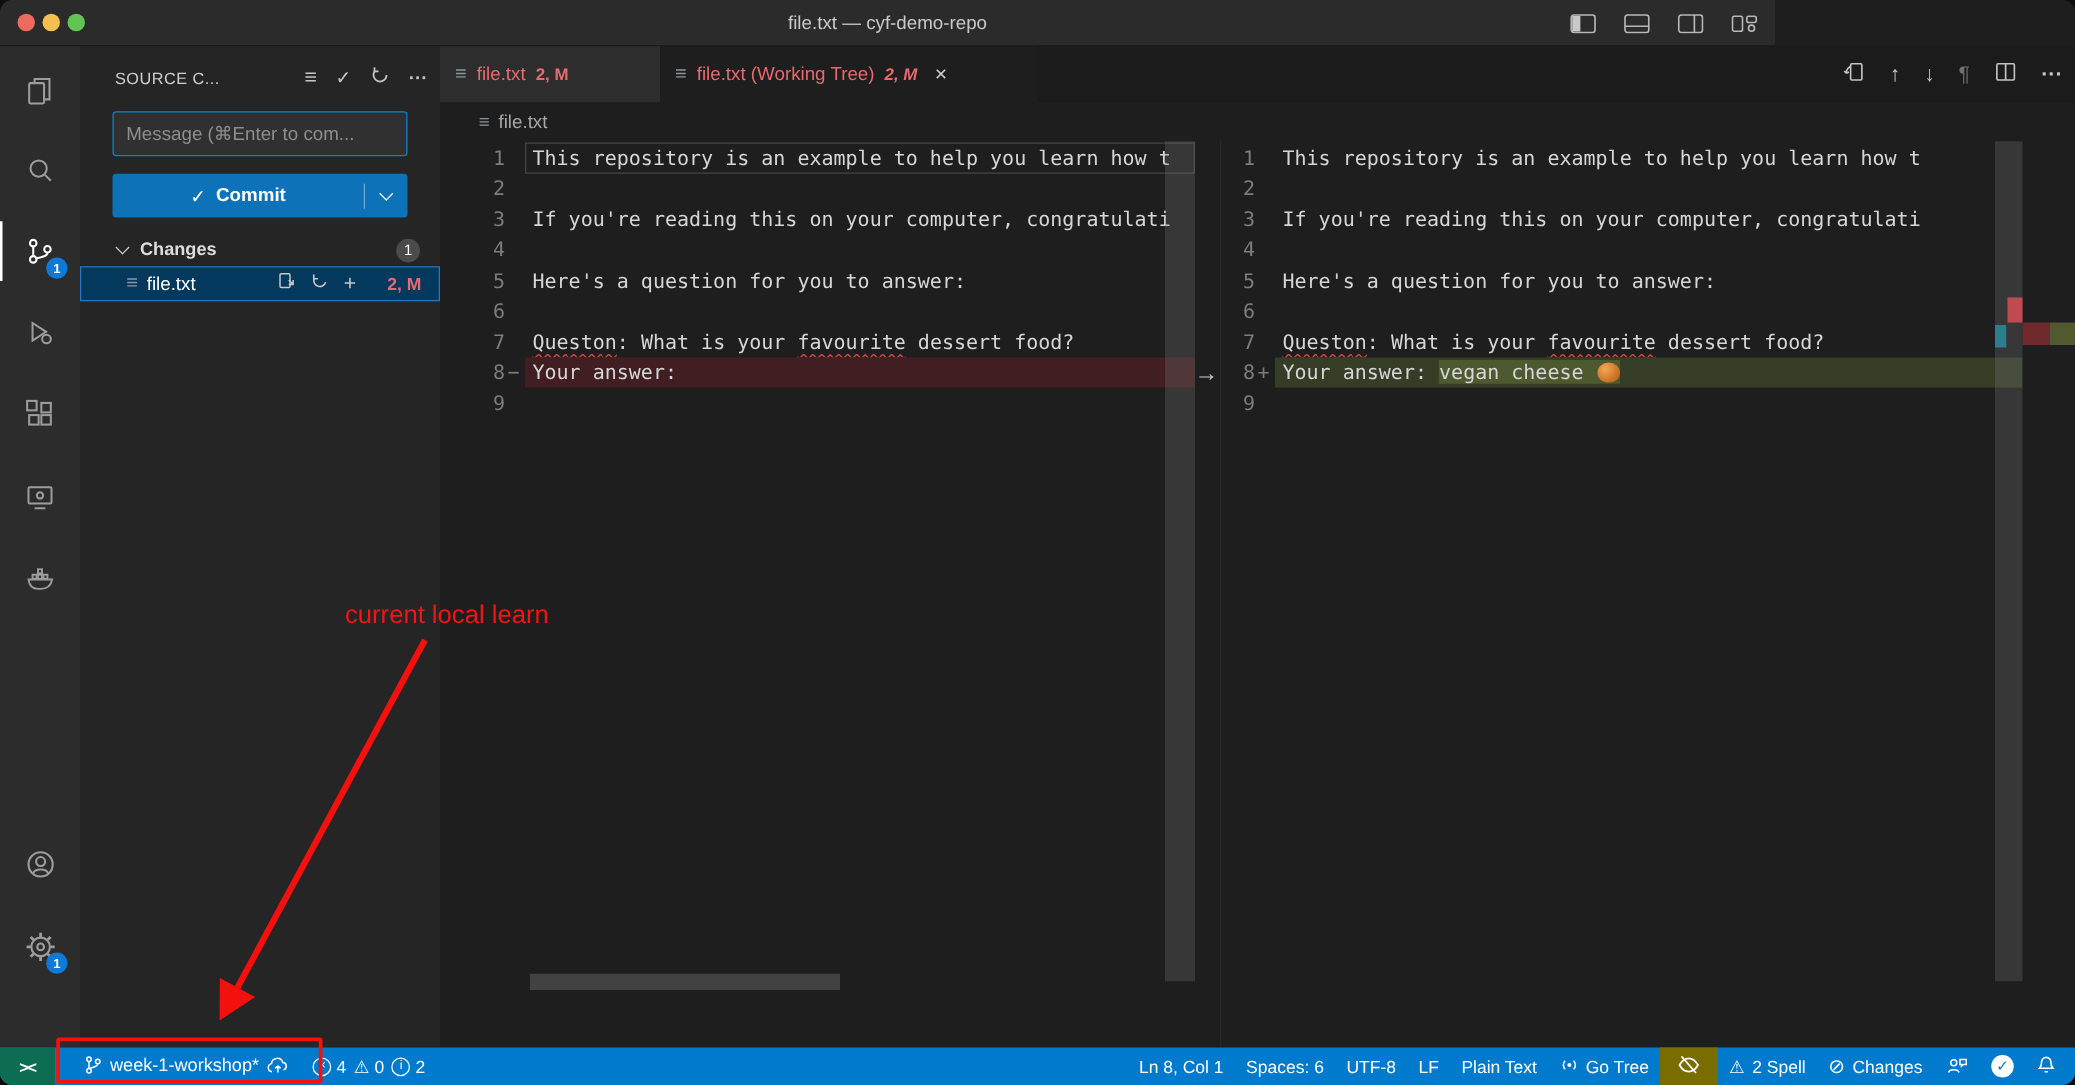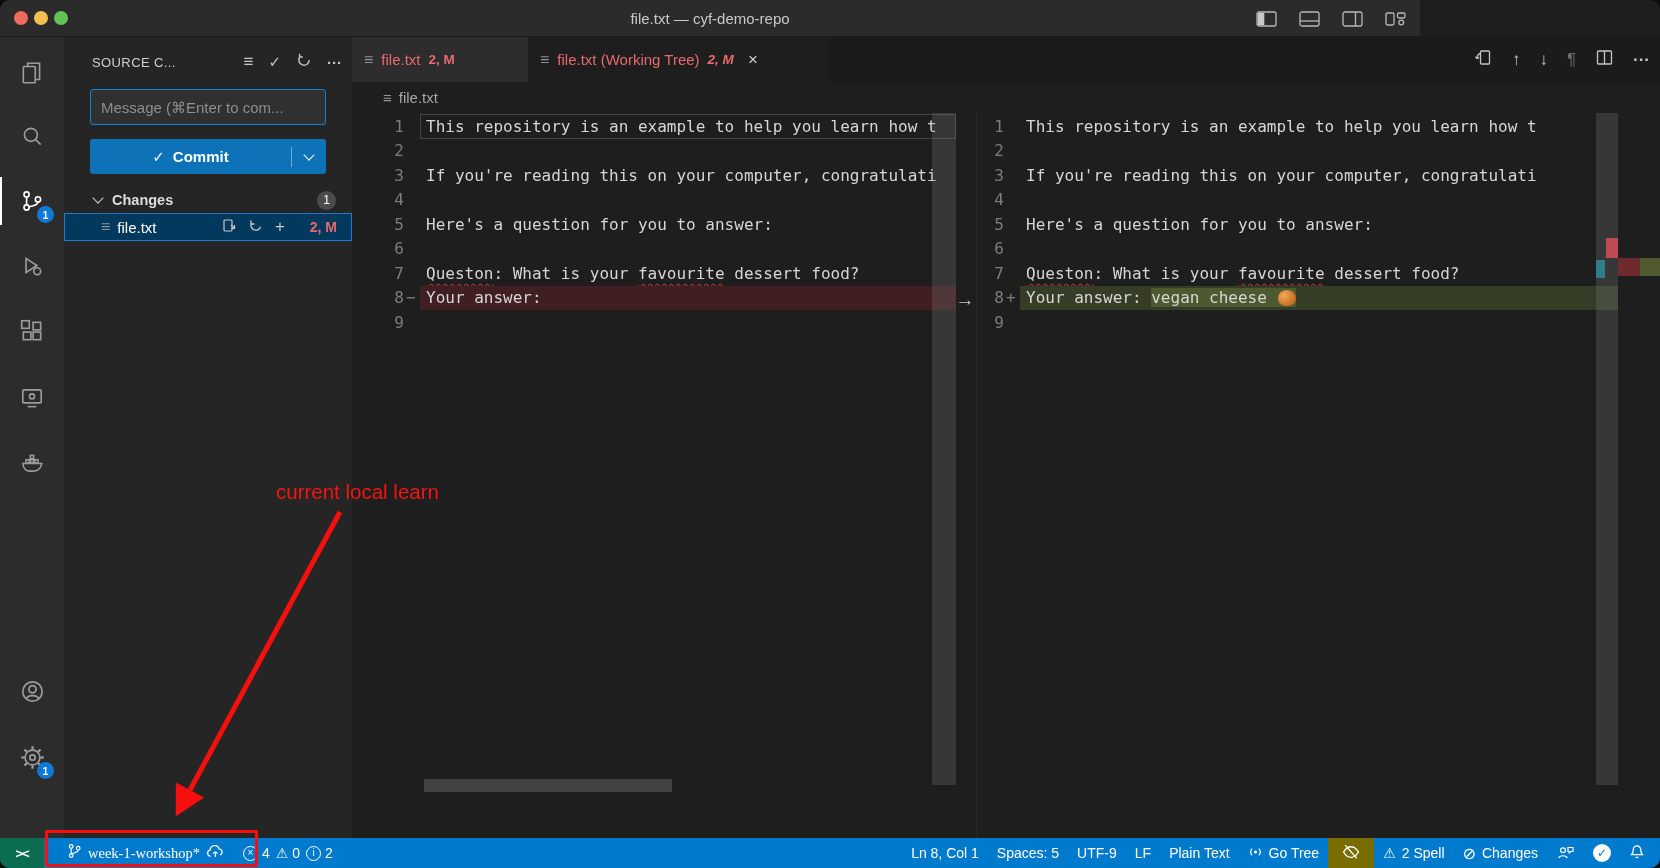--- a/index.html
+++ b/index.html
@@ -336,21 +336,21 @@
       <div class="mark" style="left:1244px;top:148px;width:9px;height:18px;background:#2e7d8c;"></div>
       <div class="mark" style="left:1266px;top:146px;width:22px;height:18px;background:#6f2a2e;"></div>
       <div class="mark" style="left:1288px;top:146px;width:20px;height:18px;background:#51592f;"></div>
     </div>
   </div>
 
   <div class="statusbar">
     <div class="sb-item remote">
         <span>&gt;&lt;</span>
       </div>
-    <div class="sb-item" style="margin-left:14px;font-family:Liberation Serif, serif;">
+    <div class="sb-item" style="margin-left:14px;">
       <span><svg width="15" height="16" viewBox="0 0 15 16" fill="none" stroke="#fff" stroke-width="1.2">
             <circle cx="4.2" cy="3.4" r="1.8"></circle>
             <circle cx="4.2" cy="12.6" r="1.8"></circle>
             <circle cx="11.2" cy="5.2" r="1.8"></circle>
             <line x1="4.2" y1="5.2" x2="4.2" y2="10.8"></line>
             <path d="M11.2 7c0 2.6-3.6 2.8-7 3.8"></path>
           </svg></span>
       <span style="font-size:14.5px;">week-1-workshop*</span>
       <span><svg width="19" height="14" viewBox="0 0 19 14" fill="none" stroke="#fff" stroke-width="1.2">
             <path d="M4.6 12.4a3.3 3.3 0 01-.4-6.5 4.6 4.6 0 019-.9 3 3 0 01.6 5.9"></path>
@@ -367,24 +367,24 @@
       <span class="circ">
           <span>i</span>
         </span>
       <span class="probnum">2</span>
     </div>
     <div class="sb-right">
       <div class="sb-item">
           <span>Ln 8, Col 1</span>
         </div>
       <div class="sb-item">
-          <span>Spaces: 5</span>
-        </div>
-      <div class="sb-item">
-          <span>UTF-9</span>
+          <span>Spaces: 6</span>
+        </div>
+      <div class="sb-item">
+          <span>UTF-8</span>
         </div>
       <div class="sb-item">
           <span>LF</span>
         </div>
       <div class="sb-item">
           <span>Plain Text</span>
         </div>
       <div class="sb-item">
         <span><svg width="15" height="16" viewBox="0 0 15 16" fill="none" stroke="#fff" stroke-width="1.2">
               <circle cx="7.5" cy="8" r="1.6" fill="#fff" stroke="none"></circle>

